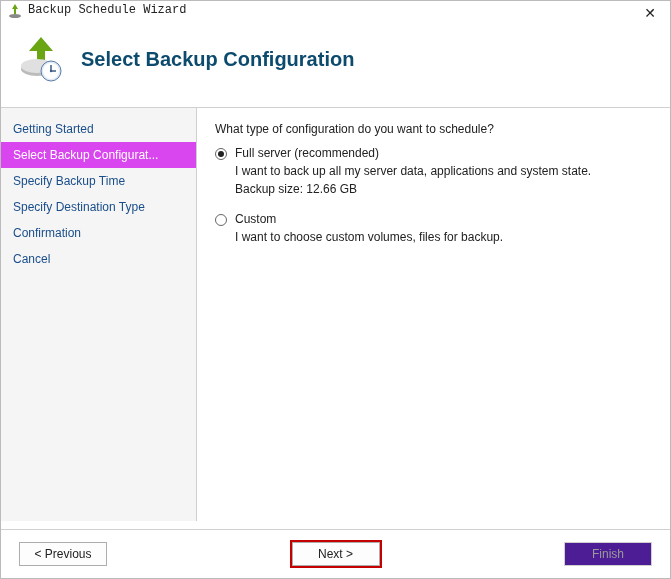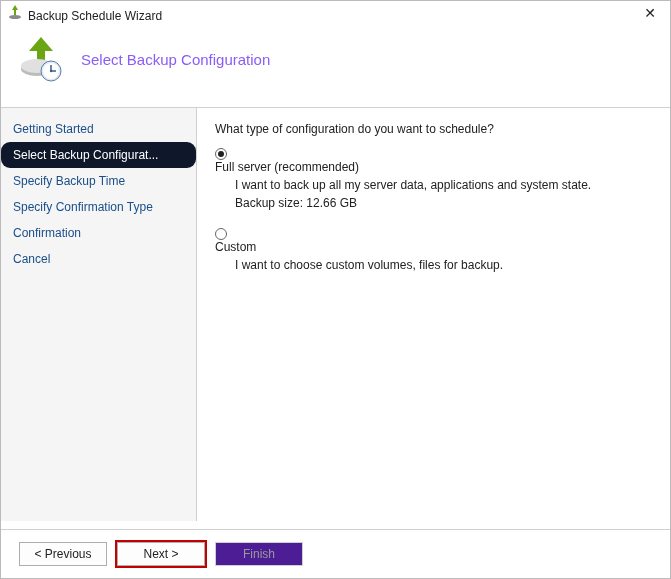--- a/index.html
+++ b/index.html
@@ -15,32 +15,32 @@
     position: relative;
     overflow: hidden;
   }
   .titlebar {
     display: flex;
     align-items: center;
     justify-content: space-between;
     padding: 3px 8px 3px 6px;
     height: 24px;
   }
-  .titlebar-left { display:flex; align-items:flex-end; gap:5px; }
+  .titlebar-left { display:flex; align-items:flex-start; gap:5px;font-family:Liberation Mono, monospace; }
   .titlebar-title { font-size: 12px; }
   .close-x { font-size: 14px; font-family: Arial, sans-serif; padding: 2px 6px; }
 
   .header {
     display:flex;
     align-items:center;
     padding: 10px 16px 24px 16px;
     gap: 16px;
   }
   .header-icon { width: 48px; height:48px; position:relative; }
-  .header-title { font-size: 15px; font-weight: 400; color:#8b5cf6; }
+  .header-title { font-size: 20px; font-weight: 700; color:#0c4a6e; }
 
   .body {
     display:flex;
     border-top: 1px solid #d0d0d0;
     height: 414px;
   }
   .sidebar {
     width: 196px;
     background: #f5f5f5;
     border-right: 1px solid #d0d0d0;
@@ -49,52 +49,51 @@
   .side-item {
     padding: 6px 12px;
     font-size: 12px;
     color: #1a4e8a;
     cursor: pointer;
     white-space: nowrap;
     overflow:hidden;
     text-overflow: ellipsis;
   }
   .side-item.selected {
-    background: #0f172a;
+    background: #d946ef;
     color: #fff;
-    border-radius: 9px;
   }
 
   .content {
     flex:1;
     padding: 14px 10px 10px 18px;
     color:#222;
   }
   .question { margin-bottom: 10px; }
-  .opt-row { display:flex; align-items:flex-start; margin-bottom:4px;flex-direction:column; }
+  .opt-row { display:flex; align-items:flex-start; gap:8px; margin-bottom:4px; }
   .radio {
     width:12px; height:12px; border:1px solid #666; border-radius:50%;
     margin-top:2px; position:relative; flex-shrink:0;
   }
   .radio.checked::after{
     content:""; position:absolute; top:2px; left:2px; width:6px; height:6px;
     background:#222; border-radius:50%;
   }
   .opt-label { font-size:12px; }
   .opt-desc { margin-left:20px; font-size:12px; margin-bottom:4px; }
   .opt-block { margin-bottom: 16px; }
 
   .footer {
     position:absolute;
     left:0; right:0; bottom:0;
     border-top:1px solid #d0d0d0;
     background:#fff;
     padding: 12px 18px;
     display:flex;
-    justify-content:flex-start;
+    justify-content:space-between;
     gap: 10px;
   }
   .btn {
     width: 88px;
     height: 24px;
     display:flex;
     align-items:center;
     justify-content:center;
     font-size:12px;
     background:#fdfdfd;
@@ -140,21 +139,21 @@
     </svg>
   </div>
   <div class="header-title">Select Backup Configuration</div>
 </div>
 
 <div class="body">
   <div class="sidebar">
     <div class="side-item">Getting Started</div>
     <div class="side-item selected">Select Backup Configurat...</div>
     <div class="side-item">Specify Backup Time</div>
-    <div class="side-item">Specify Confirmation Type</div>
+    <div class="side-item">Specify Destination Type</div>
     <div class="side-item">Confirmation</div>
     <div class="side-item">Cancel</div>
   </div>
 
   <div class="content">
     <div class="question">What type of configuration do you want to schedule?</div>
 
     <div class="opt-block">
       <div class="opt-row">
         <span class="radio checked"></span>

